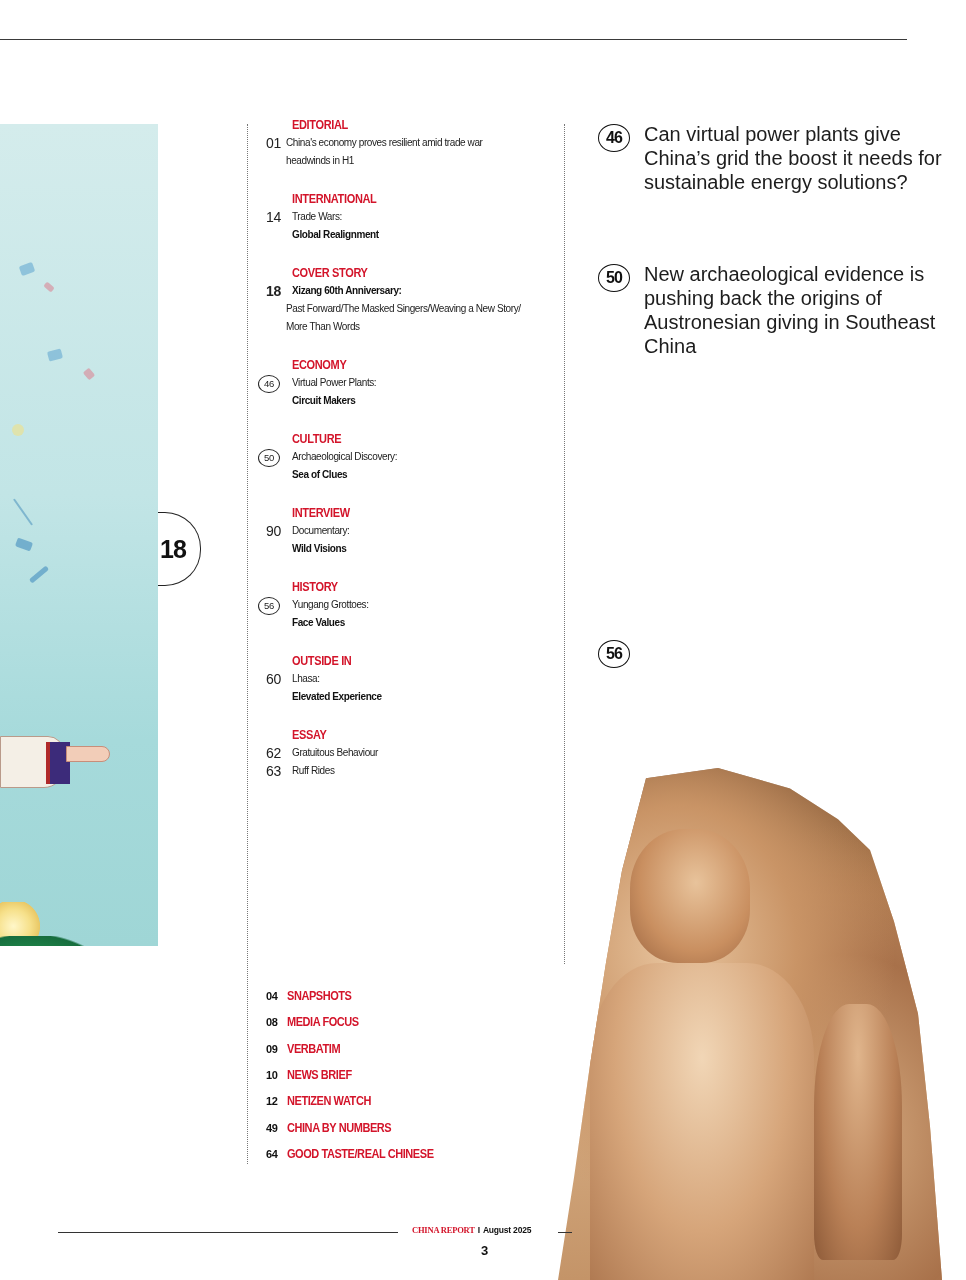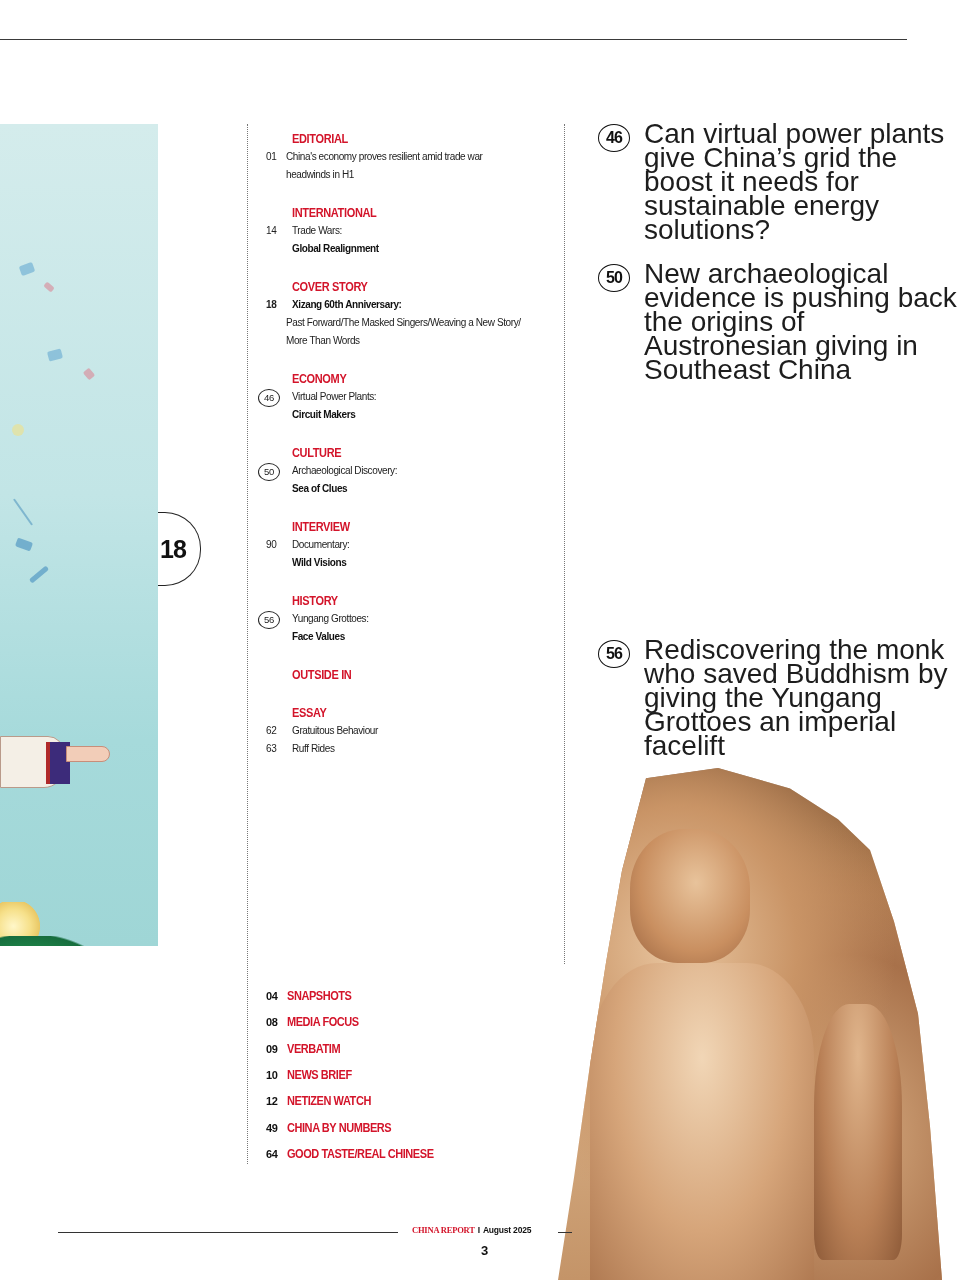--- a/index.html
+++ b/index.html
@@ -35,49 +35,49 @@
     .cover-tab {
       position: absolute; left: 158px; top: 512px; width: 42px; height: 72px;
       border: 1.5px solid #222; border-left: none; border-radius: 0 36px 36px 0; background: #fff;
       display: flex; align-items: center; justify-content: flex-start;
     }
     .cover-tab span { font-family: "Liberation Sans", sans-serif; font-weight: 700; font-size: 25px; color: #111; margin-left: 2px; letter-spacing: -1px; }
 
     
     .toc-divider-left { position: absolute; left: 247px; top: 124px; height: 1040px; border-left: 1px dotted #777; }
     .toc-divider-right { position: absolute; left: 564px; top: 124px; height: 840px; border-left: 1px dotted #777; }
-    .toc { position: absolute; left: 266px; top: 130px; width: 300px; }
+    .toc { position: absolute; left: 266px; top: 116px; width: 300px; }
     .section { margin-bottom: 20px; }
     .section-title {
       color: #d3142a; font-family: "Liberation Sans", sans-serif; font-weight: 700; font-size: 12.5px;
       letter-spacing: -0.4px; margin-left: 26px; height: 18px; line-height: 18px; transform: scaleX(0.88); transform-origin: left;
     }
     .entry { position: relative; font-size: 10px; line-height: 18px; letter-spacing: -0.4px; }
-    .entry .num { position: absolute; left: 0; width: 22px; font-size: 10px; color: #222; }
+    .entry .num { position: absolute; left: 0; width: 22px; font-size: 14px; color: #222; }
     .entry .num.bold { font-weight: 700; }
     .entry .num.circled {
       left: -8px; top: 1px; width: 20px; height: 16px; border: 1px solid #222; border-radius: 50%;
       text-align: center; line-height: 16px; font-size: 9.5px;
     }
     .entry .line { display: block; margin-left: 26px; color: #222; }
     .entry .line.bold { font-weight: 700; color: #111; }
     .entry .sub { display: block; margin-left: 20px; color: #222; }
 
     .quick-list { position: absolute; left: 266px; top: 983px; }
     .quick-item { height: 26.3px; display: flex; align-items: center; }
     .quick-item .qnum { width: 21px; font-weight: 700; font-size: 11px; color: #111; letter-spacing: -0.4px; }
     .quick-item .qlabel { color: #d3142a; font-weight: 700; font-size: 12.5px; letter-spacing: -0.5px; transform: scaleX(0.88); transform-origin: left; white-space: nowrap; }
 
     
     .feature { position: absolute; left: 598px; width: 360px; }
     .feature .badge {
       position: absolute; left: 0; top: 2px; width: 30px; height: 26px; border: 1.6px solid #111; border-radius: 50%;
       text-align: center; line-height: 26px; font-weight: 700; font-size: 16px; color: #111; letter-spacing: -1px;
     }
-    .feature .text { margin-left: 46px; font-size: 28px; line-height: 24px; color: #1d1d1d; font-family: "Liberation Sans", sans-serif; }
+    .feature .text { margin-left: 46px; font-size: 20px; line-height: 24px; color: #1d1d1d; font-family: "Liberation Sans", sans-serif; }
 
     .grotto {
       position: absolute; left: 558px; top: 768px; width: 400px; height: 512px;
       background:
         radial-gradient(ellipse at 30% 35%, #e9c6a0 0%, #c99466 30%, rgba(0,0,0,0) 55%),
         radial-gradient(ellipse at 72% 72%, #d8ad82 0%, #a8714a 35%, rgba(0,0,0,0) 60%),
         linear-gradient(180deg, #7a5030 0%, #b98657 25%, #d7ae84 60%, #c49468 100%);
       clip-path: polygon(22% 2%, 40% 0%, 58% 4%, 70% 10%, 78% 16%, 84% 30%, 90% 48%, 93% 70%, 96% 100%, 0% 100%, 4% 80%, 8% 58%, 12% 38%, 16% 20%);
     }
     .grotto .buddha-head {
@@ -191,20 +191,25 @@
     <div class="section-title">HISTORY</div>
     <div class="entry">
       <span class="num circled">56</span>
       <span class="line">Yungang Grottoes:</span>
       <span class="line bold">Face Values</span>
     </div>
   </div>
 
   <div class="section">
     <div class="section-title">OUTSIDE IN</div>
+    <div class="entry">
+      <span class="num">60</span>
+      <span class="line">Lhasa:</span>
+      <span class="line bold">Elevated Experience</span>
+    </div>
   </div>
 
   <div class="section">
     <div class="section-title">ESSAY</div>
     <div class="entry">
       <span class="num">62</span>
       <span class="line">Gratuitous Behaviour</span>
     </div>
     <div class="entry">
       <span class="num">63</span>
@@ -247,21 +252,20 @@
 <div class="feature" style="top:122px;">
   <span class="badge">46</span>
   <div class="text">Can virtual power plants give China’s grid the boost it needs for sustainable energy solutions?</div>
 </div>
 <div class="feature" style="top:262px;">
   <span class="badge">50</span>
   <div class="text">New archaeological evidence is pushing back the origins of Austronesian giving in Southeast China</div>
 </div>
 <div class="feature" style="top:638px;">
   <span class="badge">56</span>
-  <div class="text">Rediscovering the monk who saved Buddhism by giving the Yungang Grottoes an imperial facelift</div>
 </div>
 
 <div class="grotto">
   <div class="buddha-body"></div>
   <div class="buddha-head"></div>
   <div class="small-buddha"></div>
 </div>
 
 <div class="footer-rule-left"></div>
 <div class="footer-rule-right"></div>

